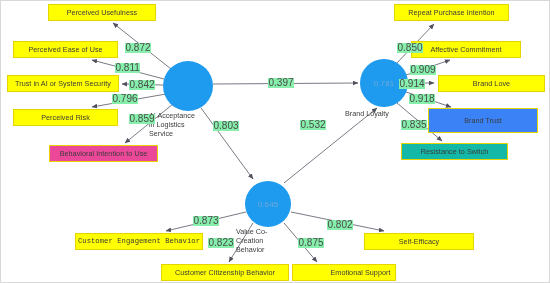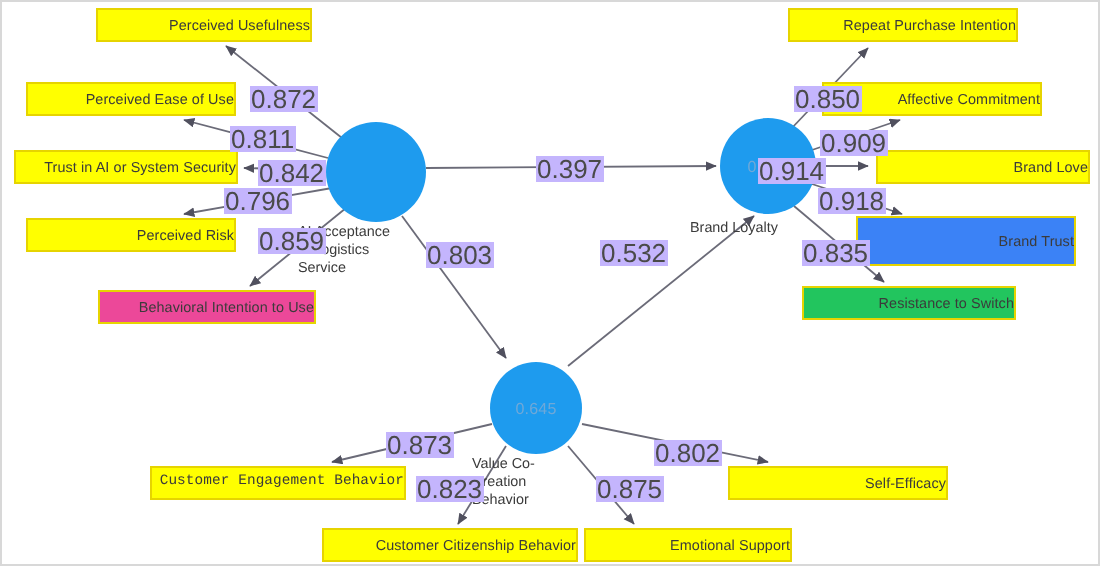--- a/index.html
+++ b/index.html
@@ -28,21 +28,21 @@
   .indicator-box {
     position: absolute;
     background: #ffff00;
     border: 1px solid #e6d400;
     box-sizing: border-box;
     color: #3b3b3b;
     font-size: 7.2px;
     line-height: 1;
     display: flex;
     align-items: center;
-    justify-content: flex-end;
+    justify-content: center;
     white-space: nowrap;
     letter-spacing: 0.05px;
   }
   .construct-circle {
     position: absolute;
     border-radius: 50%;
     background: #1e9bee;
     display: flex;
     align-items: center;
     justify-content: center;
@@ -53,24 +53,24 @@
   .construct-label {
     position: absolute;
     color: #3b3b3b;
     font-size: 7.2px;
     line-height: 9.2px;
     white-space: pre-line;
   }
   .edge-label {
     position: absolute;
     color: #4a4a4a;
-    font-size: 13px;
+    font-size: 10px;
     line-height: 1;
     white-space: nowrap;
-    background: #c4b5fd;
+    background: #86efac;
     padding: 0 0.5px;
   }
 </style>
 </head>
 <body>
 
 <div id="diagram-root">
 
   <svg id="edge-layer" viewBox="0 0 550 283" width="550" height="283" xmlns="http://www.w3.org/2000/svg">
     <defs>
@@ -138,21 +138,21 @@
       </div>
       <div class="indicator-box" style="left: 410px; top: 40px; width: 110px; height: 17px; background: rgb(255, 255, 0); color: rgb(59, 59, 59);">
         <span>Affective Commitment</span>
       </div>
       <div class="indicator-box" style="left: 437px; top: 74px; width: 107px; height: 17px; background: rgb(255, 255, 0); color: rgb(59, 59, 59);">
         <span>Brand Love</span>
       </div>
       <div class="indicator-box" style="left: 427px; top: 107px; width: 110px; height: 25px; background: #3b82f6; color: rgb(59, 59, 59);">
         <span>Brand Trust</span>
       </div>
-      <div class="indicator-box" style="left: 400px; top: 142px; width: 107px; height: 17px; background: #22c55e; color: rgb(59, 59, 59);">
+      <div class="indicator-box" style="left: 400px; top: 142px; width: 107px; height: 17px; background: #14b8a6; color: rgb(59, 59, 59);">
         <span>Resistance to Switch</span>
       </div>
       <div class="indicator-box" style="left: 74px; top: 232px; width: 128px; height: 17px; background: rgb(255, 255, 0); color: rgb(59, 59, 59); font-family: Liberation Mono, monospace;">
         <span>Customer Engagement Behavior</span>
       </div>
       <div class="indicator-box" style="left: 160px; top: 263px; width: 128px; height: 17px; background: rgb(255, 255, 0); color: rgb(59, 59, 59);">
         <span>Customer Citizenship Behavior</span>
       </div>
       <div class="indicator-box" style="left: 291px; top: 263px; width: 104px; height: 17px; background: rgb(255, 255, 0); color: rgb(59, 59, 59); padding-left: 33px;">
         <span>Emotional Support</span>
@@ -165,21 +165,21 @@
       <div class="edge-label" style="left: 124px; top: 42px;">0.872</div>
       <div class="edge-label" style="left: 114px; top: 62px;">0.811</div>
       <div class="edge-label" style="left: 128px; top: 79px;">0.842</div>
       <div class="edge-label" style="left: 111px; top: 93px;">0.796</div>
       <div class="edge-label" style="left: 128px; top: 113px;">0.859</div>
       <div class="edge-label" style="left: 267px; top: 77px;">0.397</div>
       <div class="edge-label" style="left: 212px; top: 120px;">0.803</div>
       <div class="edge-label" style="left: 299px; top: 119px;">0.532</div>
       <div class="edge-label" style="left: 396px; top: 42px;">0.850</div>
       <div class="edge-label" style="left: 409px; top: 64px;">0.909</div>
-      <div class="edge-label" style="left: 378px; top: 78px;">0.914</div>
+      <div class="edge-label" style="left: 398px; top: 78px;">0.914</div>
       <div class="edge-label" style="left: 408px; top: 93px;">0.918</div>
       <div class="edge-label" style="left: 400px; top: 119px;">0.835</div>
       <div class="edge-label" style="left: 192px; top: 215px;">0.873</div>
       <div class="edge-label" style="left: 207px; top: 237px;">0.823</div>
       <div class="edge-label" style="left: 297px; top: 237px;">0.875</div>
       <div class="edge-label" style="left: 326px; top: 219px;">0.802</div>
     </div>
 
 </div>
 

